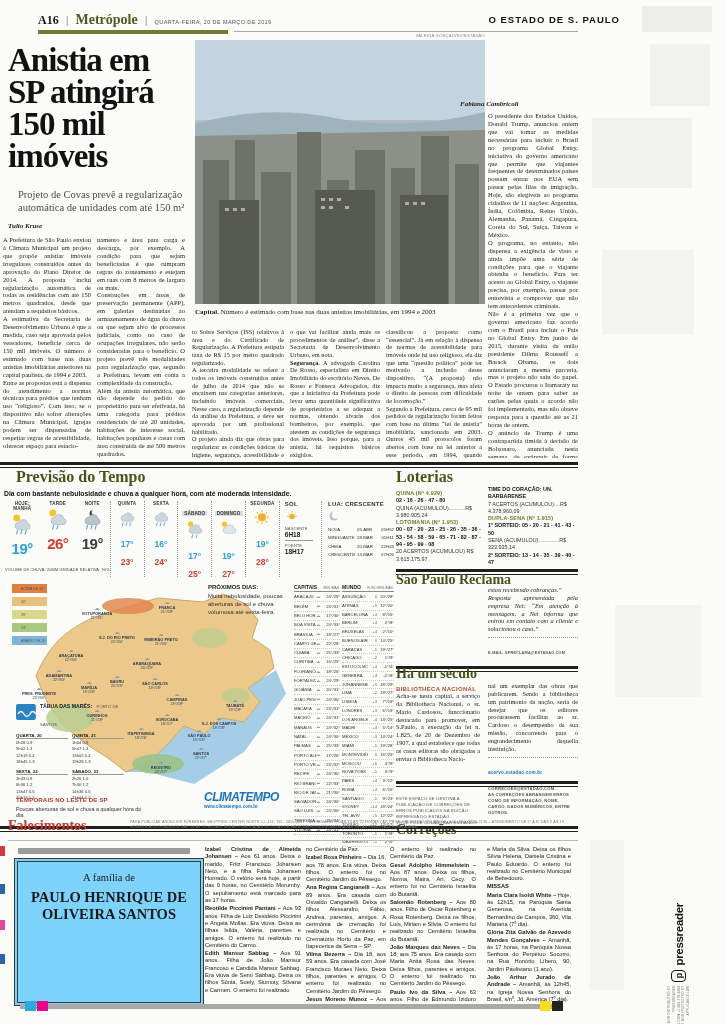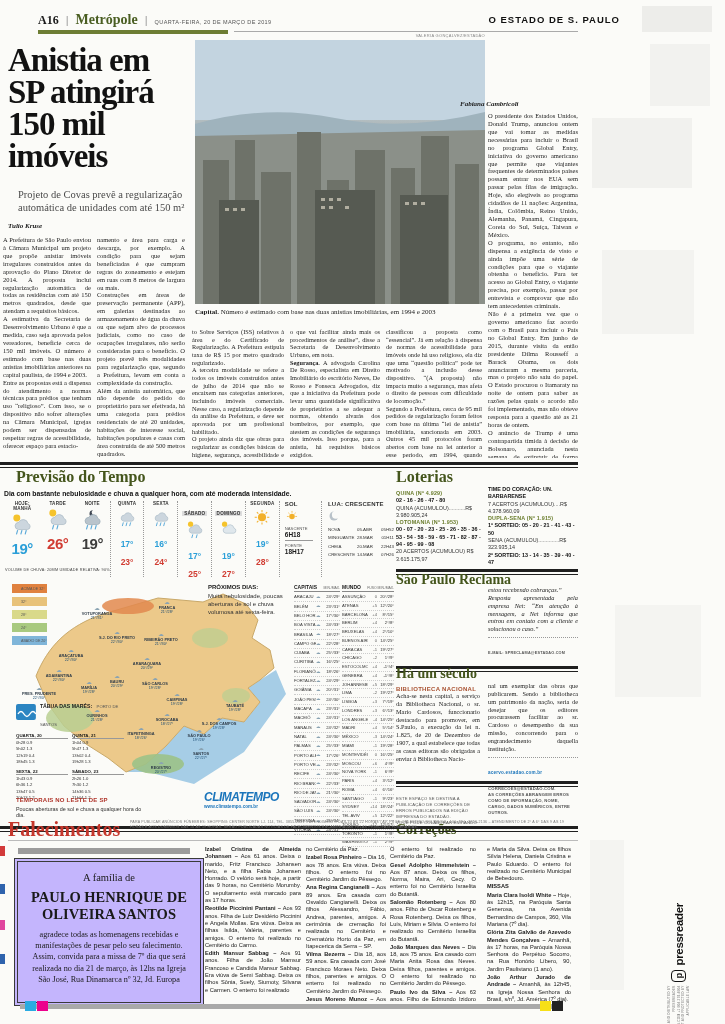--- a/index.html
+++ b/index.html
@@ -32,21 +32,21 @@
   .credit{left:300px;top:33px;width:185px;font-size:4px;color:#888;text-align:right;letter-spacing:.3px;}
   .caption{left:195px;top:308px;width:290px;font-size:7px;color:#222;}
   .caption b{font-weight:bold;}
   
   .sect-title{font-family:"Liberation Serif",serif;font-weight:bold;font-size:16px;color:#44551c;}
   .rule2{border-top:3px solid #1f1f1f;position:relative;}
   .rule2::after{content:"";position:absolute;left:0;right:0;top:2px;height:1px;background:#1f1f1f;}
   .rule1{height:1px;background:#bbb;}
   
   .wintro{font-weight:bold;font-size:6.8px;color:#111;}
-  .wstrip{display:flex;align-items:stretch;justify-content:flex-end;}
+  .wstrip{display:flex;align-items:stretch;}
   .wcell{text-align:center;padding:0 2px;}
   .wcell.dot{border-left:1px dotted #999;}
   .dlab{font-size:4.6px;font-weight:bold;color:#333;letter-spacing:.2px;margin-bottom:1px;}
   .dlab.shaded{background:#ddd;display:inline-block;padding:0 2px;}
   .big-temp{font-size:15px;font-weight:bold;letter-spacing:-.5px;}
   .t-blue{color:#2b9fd8;} .t-red{color:#d13c32;} .t-dark{color:#3c3c3c;}
   .mm-min{font-size:8.5px;font-weight:bold;color:#2b9fd8;}
   .mm-max{font-size:8.5px;font-weight:bold;color:#d13c32;}
   .wstats{font-size:3.8px;color:#444;margin-top:2px;letter-spacing:.2px;}
   .sol-lbl{font-size:4.2px;color:#555;} .sol-val{font-size:6.5px;font-weight:bold;}
@@ -85,24 +85,24 @@
   .mares-title{font-size:5.2px;font-weight:bold;}
   .mares-sub{font-size:4.2px;color:#555;}
   .mares-grid{display:grid;grid-template-columns:52px 52px;gap:4px;margin-top:3px;}
   .mare-day-name{font-size:4.4px;font-weight:bold;border-bottom:1px solid #999;margin-bottom:1px;}
   .mare-rows{font-size:4.2px;color:#333;white-space:pre-line;line-height:1.5;}
   .temporais-t{font-size:6px;font-weight:bold;color:#b0352b;letter-spacing:.2px;}
   .temporais-x{font-size:5.4px;color:#333;width:130px;}
   .ctempo{font-size:12px;font-weight:bold;font-style:italic;color:#1b75bb;letter-spacing:-.5px;}
   .ctempo-url{font-size:4.6px;color:#1b75bb;font-weight:bold;}
   
-  .fale-title{font-family:"Liberation Serif",serif;font-weight:bold;font-size:20px;color:#c5372c;}
+  .fale-title{font-family:"Liberation Serif",serif;font-weight:bold;font-size:14px;color:#c5372c;}
   .fale-services{font-size:3.6px;color:#777;line-height:1.5;letter-spacing:.2px;}
   .notice-bar{background:#9c9c9c;}
-  .notice-box{border:4px double #3a3a3a;background:#c4b5fd;text-align:center;
+  .notice-box{border:4px double #3a3a3a;background:#7dd3fc;text-align:center;
               font-family:"Liberation Serif",serif;padding:10px 8px 8px;}
   .notice-intro{font-size:10.5px;margin-bottom:6px;}
   .notice-name{font-size:14.5px;font-weight:bold;line-height:1.15;white-space:pre-line;margin-bottom:7px;}
   .notice-body{font-size:8.2px;line-height:1.35;}
   .obit-col{font-size:5.7px;line-height:1.28;text-align:justify;overflow:hidden;}
   .obit{margin-bottom:1px;}
   .obit-name{font-weight:bold;}
   
   .regbar{background:#a9a9a9;}
   .regsq{position:absolute;width:11px;height:10px;}
@@ -895,21 +895,20 @@
   <div class="abs rule2" style="left:0;top:814px;width:578px;"></div>
   <div class="abs fale-title" style="left:8px;top:818px;">Falecimentos</div>
   <div class="abs fale-services" style="left:130px;top:820px;width:445px;">PARA PUBLICAR ANÚNCIOS FÚNEBRES: SHOPPING CENTER NORTE LJ. 114, TEL. 3855-2001 – ATENDIMENTO DAS 10 ÀS 22 HORAS / AV. PROF. CELESTINO BOURROUL, 100, TEL. 3856-2136 – ATENDIMENTO DE 2ª A 6ª DAS 9 ÀS 19 HORAS E AOS DOMINGOS DAS 14 ÀS 19 HORAS. SERÃO PUBLICADAS NOTÍCIAS DE FALECIMENTOS ENCAMINHADAS PELAS PRINCIPAIS FUNERÁRIAS.</div>
   <div class="abs rule1" style="left:8px;top:840px;width:570px;"></div>
 
   <div class="abs notice-bar" style="left:18px;top:848px;width:172px;height:6px;"></div>
   <div class="abs notice-box" style="left:14px;top:858px;width:166px;height:122px;">
     <div class="notice-intro">A família de</div>
     <div class="notice-name ml">PAULO HENRIQUE DE
 OLIVEIRA SANTOS</div>
-    <div class="notice-body">agradece todas as homenagens recebidas e manifestações de pesar pelo seu falecimento. Assim, convida para a missa de 7º dia que será realizada no dia 21 de março, às 12hs na Igreja São José, Rua Dinamarca nº 32, Jd. Europa</div>
   </div>
 
   <div class="abs obit-col" style="left:205px;top:846px;width:96px;height:156px;">
 
   <div class="obit"><span class="obit-name">Izabel Cristina de Almeida Johansen –</span><span> Aos 61 anos. Deixa o marido, Fritz Francisco Johansen Neto, e a filha Fabia Johansen Honrado. O velório será hoje, a partir das 9 horas, no Cemitério Morumby. O sepultamento está marcado para as 17 horas.</span></div>
       <div class="obit"><span class="obit-name">Reotilde Piccinini Pantani –</span><span> Aos 93 anos. Filha de Luiz Desidério Piccinini e Angela Mollas. Era viúva. Deixa as filhas Isilda, Valéria, parentes e amigos. O enterro foi realizado no Cemitério do Carmo.</span></div>
       <div class="obit"><span class="obit-name">Edith Mansur Sabbag –</span><span> Aos 91 anos. Filha de João Mamsur Francoso e Candida Mansur Sabbag. Era viúva de Semi Sabbag. Deixa os filhos Sônia, Suely, Siumoty, Silvana e Carmen. O enterro foi realizado</span></div>
     </div>
   <div class="abs obit-col" style="left:306px;top:846px;width:80px;height:156px;">
 

